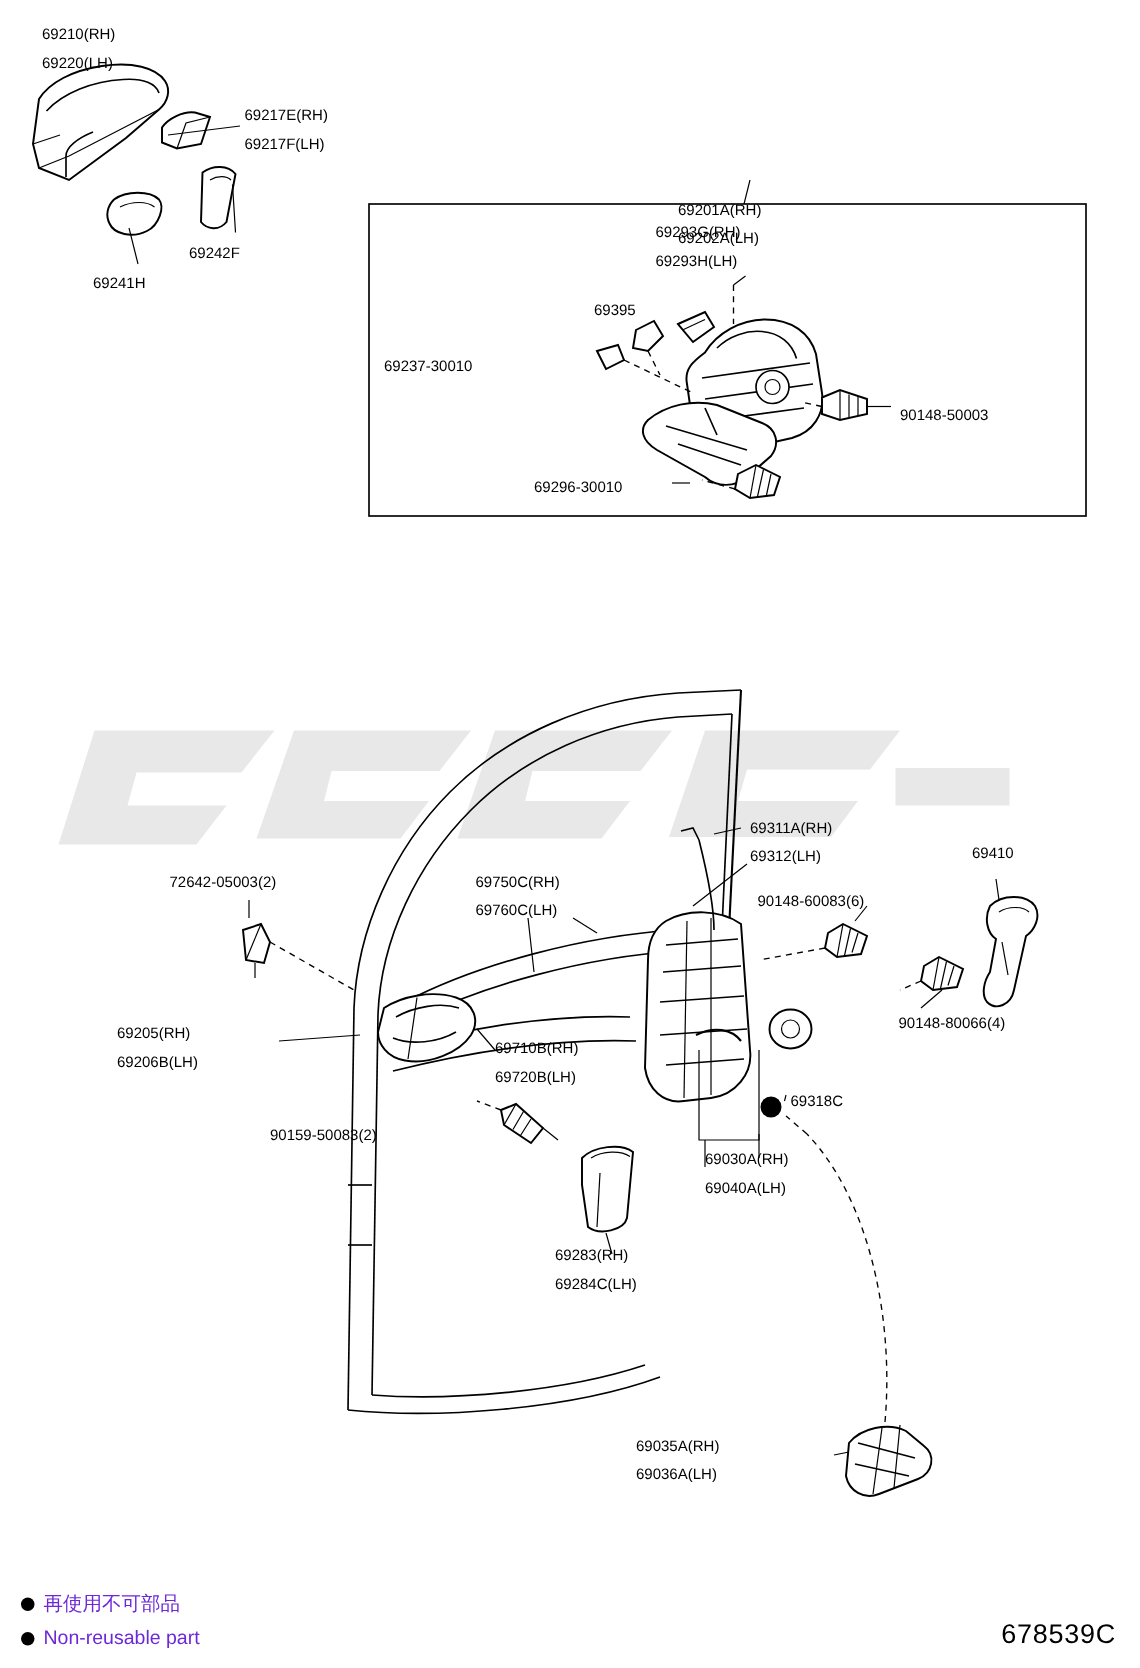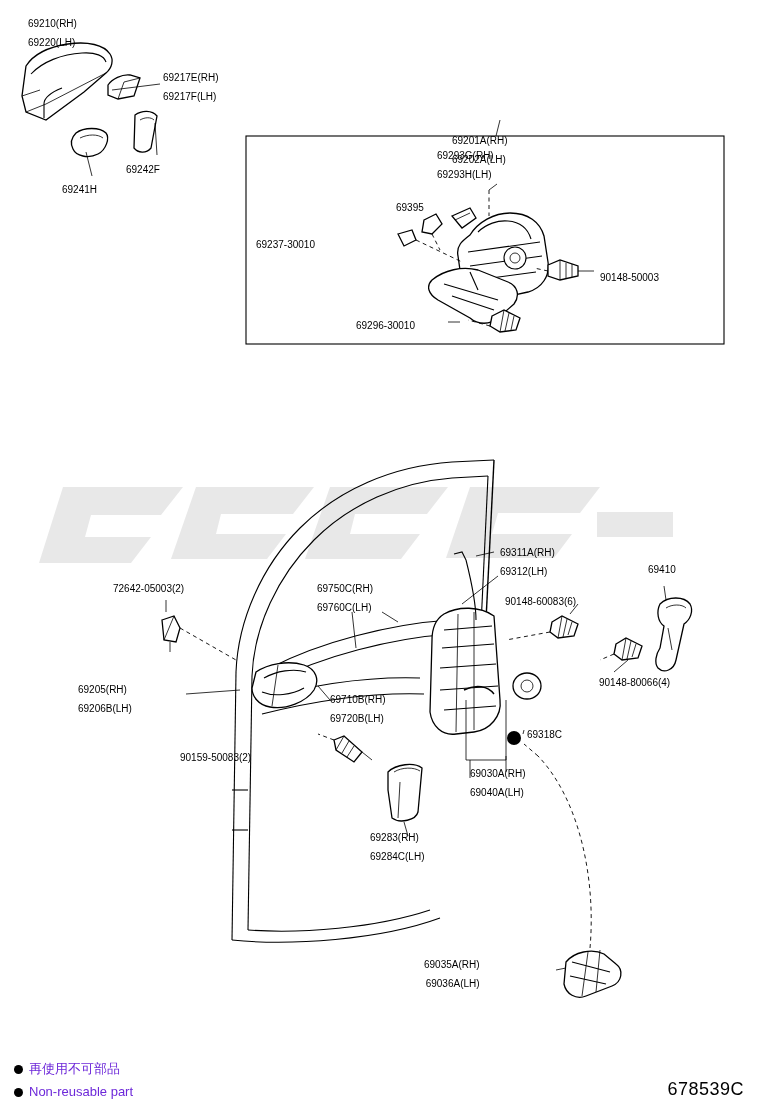--- a/index.html
+++ b/index.html
@@ -317,21 +317,21 @@
     <div class="lbl" style="left: 78px; top: 680px;">69205(RH)
 69206B(LH)</div>
     <div class="lbl" style="left: 330px; top: 690px;">69710B(RH)
 69720B(LH)</div>
     <div class="lbl" style="left: 527px; top: 725px;">69318C</div>
     <div class="lbl" style="left: 180px; top: 748px;">90159-50083(2)</div>
     <div class="lbl" style="left: 470px; top: 764px;">69030A(RH)
 69040A(LH)</div>
     <div class="lbl" style="left: 370px; top: 828px;">69283(RH)
 69284C(LH)</div>
-    <div class="lbl" style="left: 424px; top: 955px; text-align: right;">69035A(RH)
+    <div class="lbl" style="left: 424px; top: 955px;">69035A(RH)
 69036A(LH)</div>
   </div>
 
 <div class="footer-note" style="top:1060px;">
   <span class="bullet"></span><span>再使用不可部品</span>
 </div>
 <div class="footer-note" style="top:1084px;">
   <span class="bullet"></span><span>Non-reusable part</span>
 </div>
 

